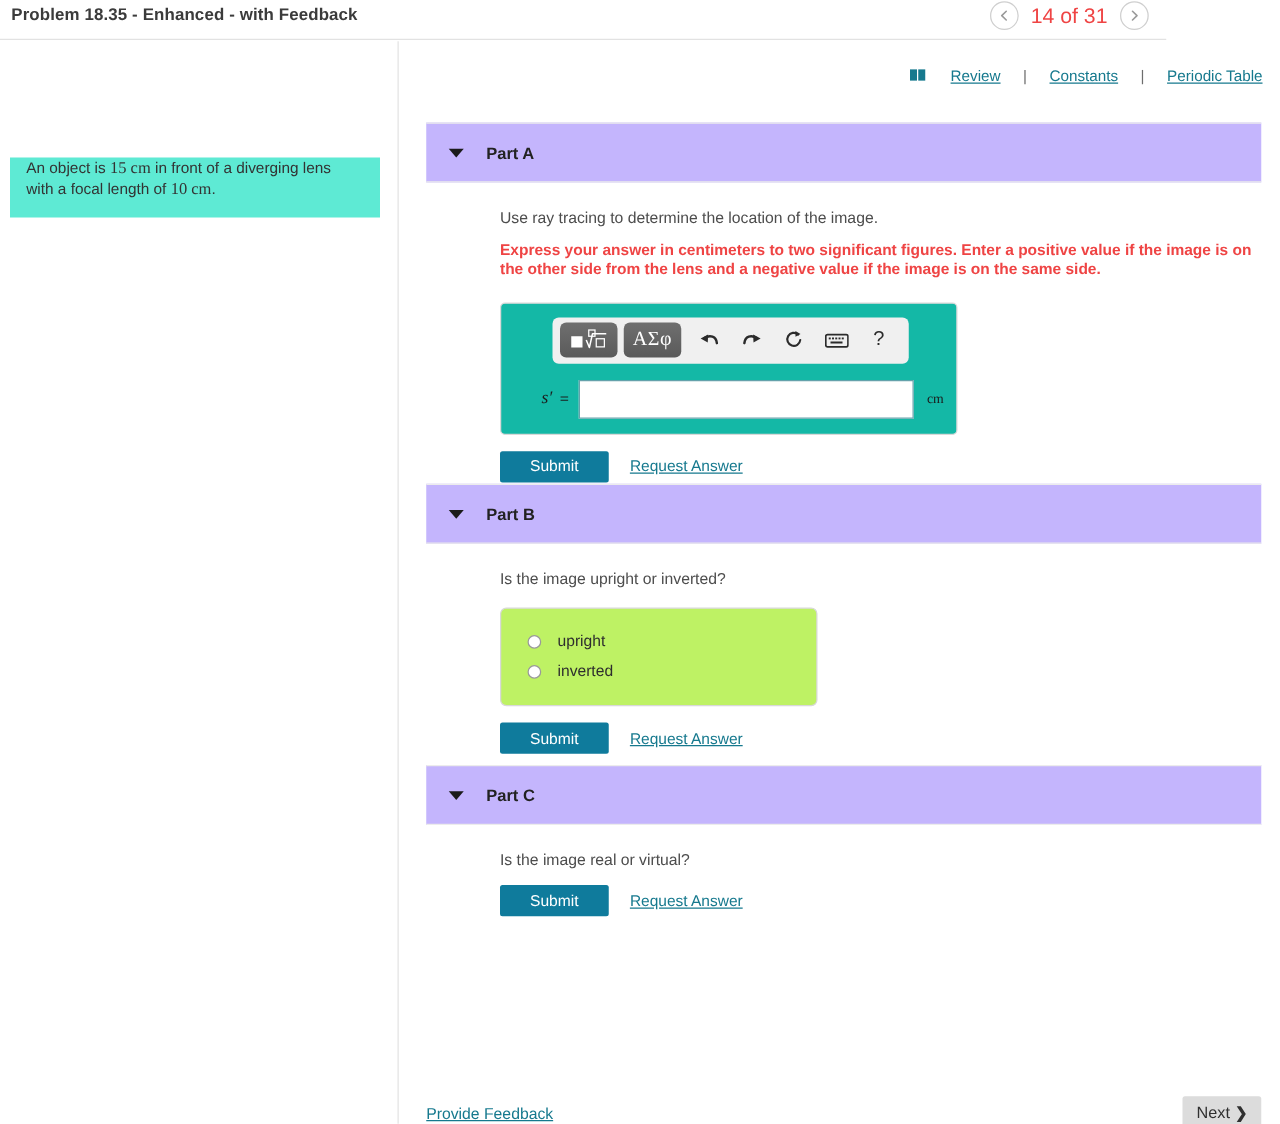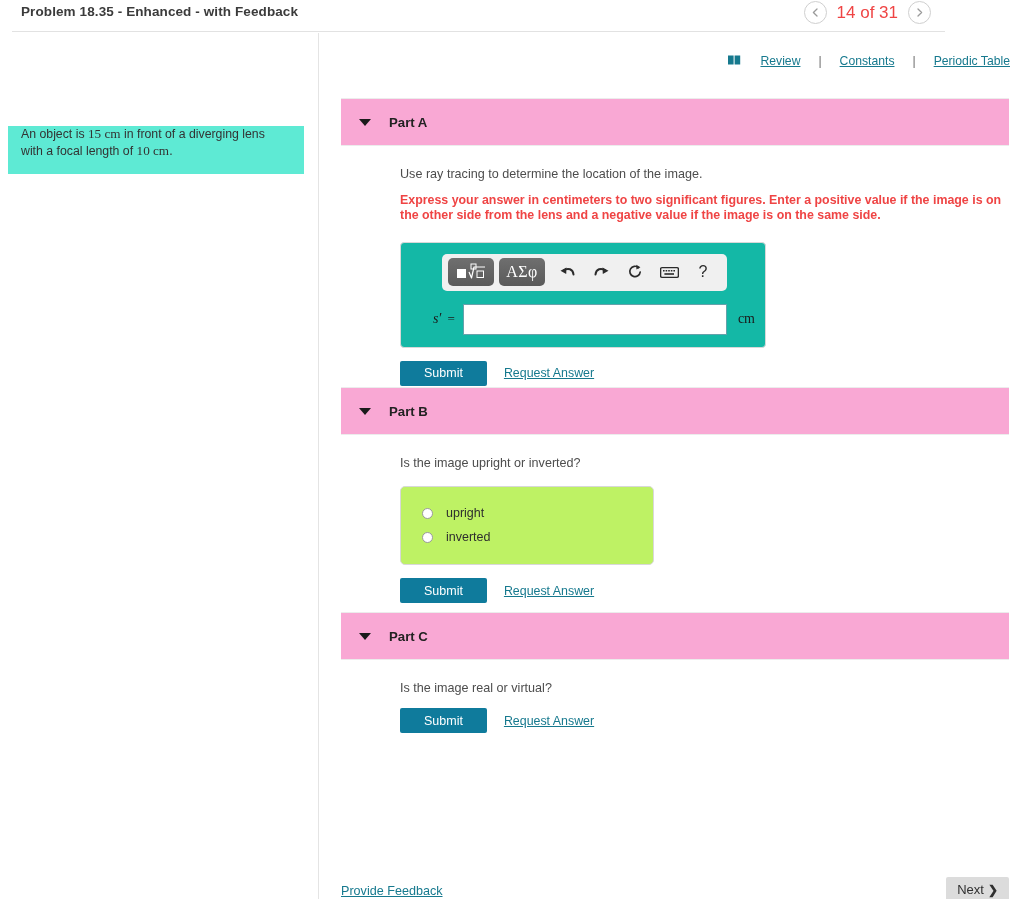--- a/index.html
+++ b/index.html
@@ -6,21 +6,21 @@
   html, body {
     margin: 0; padding: 0;
     width: 1024px; height: 899px;
     background: #ffffff;
     font-family: "Liberation Sans", sans-serif;
     -webkit-font-smoothing: antialiased;
   }
 
   
   .topbar {
-    position: absolute; left: 12px; top: 0;
+    position: absolute; left: 0; top: 0;
     width: 933px; height: 32px;
     background: #ffffff;
     border-bottom: 1px solid #e2e2e2;
   }
   .topbar-title {
     position: absolute; left: 9px; top: 4px;
     font-size: 13.5px; font-weight: bold; color: #3b3b3b;
     letter-spacing: 0.1px;
   }
   .pager {
@@ -65,21 +65,21 @@
     display: flex; align-items: center; gap: 16px;
     white-space: nowrap;
   }
   .toplinks a { color: #16798e; text-decoration: underline; cursor: pointer; }
   .toplinks .sep { color: #6d6d6d; text-decoration: none; padding: 0 2px;}
   .book-icon { display: inline-block; margin-right: 3px; }
 
   
   .part-section { position: absolute; left: 21px; width: 668px; }
   .part-header {
-    height: 48px; background: #f9a8d4;
+    height: 48px; background: #c4b5fd;
     border-top: 1px solid #ececec;
     border-bottom: 1px solid #ececec;
     display: flex; align-items: center;
     padding-left: 18px; cursor: pointer;
   }
   .caret {
     width: 0; height: 0;
     border-left: 6px solid transparent;
     border-right: 6px solid transparent;
     border-top: 7px solid #1b1b1b;
@@ -141,21 +141,21 @@
     width: 278px; height: 31px;
     border: 1px solid #64a2ab;
     background: #fff;
     outline: none;
     font-size: 13px;
     padding: 0 5px;
     font-family: "Liberation Serif", serif;
   }
   .unit {
     font-family: "Liberation Serif", serif;
-    font-size: 14px; color: #1b1b1b; margin-left: 11px;
+    font-size: 11px; color: #1b1b1b; margin-left: 11px;
   }
 
   
   .submit-row { display: flex; align-items: center; margin-top: 13px; }
   .btn-submit {
     background: #0f7b9c;
     color: #fff; border: none;
     font-size: 12.5px;
     padding: 0 24px; height: 25px;
     border-radius: 2px; cursor: pointer;

